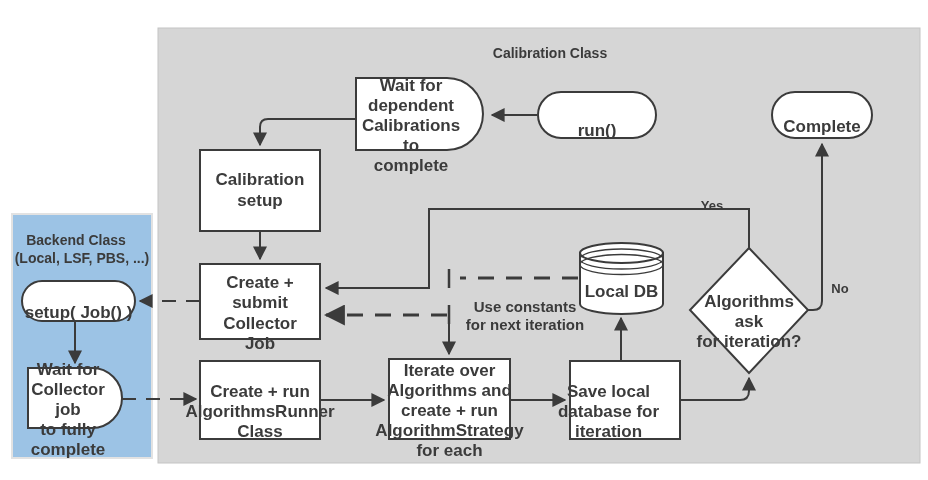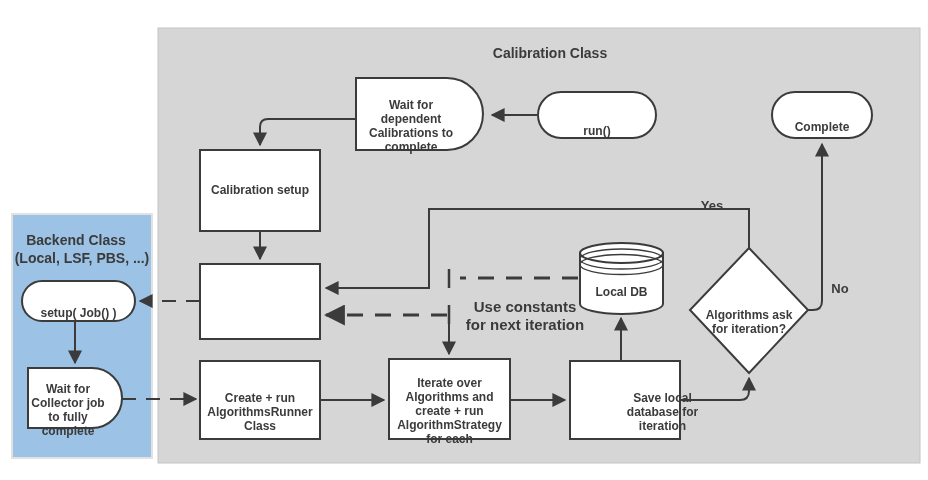--- a/index.html
+++ b/index.html
@@ -21,21 +21,21 @@
     font-weight:bold;
     text-align:center;
     line-height:1.18;
     white-space:pre-line;
     display:flex;
     align-items:center;
     justify-content:center;
     pointer-events:none;
     margin-top:12px;
   }
-  .n-text{font-size:12px;}
+  .n-text{font-size:17px;}
   .group-title{font-size:14px;}
   .edge-text{font-size:13px;}
   .dash-text{font-size:15px;}
 </style>
 </head>
 <body>
 
 <div id="stage">
 
   <svg id="flow" viewBox="0 0 928 480">
@@ -120,32 +120,35 @@
 
   <div class="lbl n-text" style="left:538px;top:92px;width:118px;height:54px;">run()</div>
 
   <div class="lbl n-text" style="left:356px;top:78px;width:110px;height:72px;">Wait for
 dependent
 Calibrations to
 complete</div>
 
   <div class="lbl n-text" style="left:200px;top:150px;width:120px;height:57px;">Calibration setup</div>
 
+  <div class="lbl n-text" style="left:200px;top:264px;width:120px;height:75px;">Create + submit
+Collector
+Job</div>
 
   <div class="lbl n-text" style="left:200px;top:361px;width:120px;height:78px;">Create + run
 AlgorithmsRunner
 Class</div>
 
   <div class="lbl n-text" style="left:389px;top:359px;width:121px;height:80px;">Iterate over
 Algorithms and
 create + run
 AlgorithmStrategy
 for each</div>
 
-  <div class="lbl n-text" style="left:600px;top:361px;width:125px;height:78px;">Save local
+  <div class="lbl n-text" style="left:546px;top:361px;width:125px;height:78px;">Save local
 database for
 iteration</div>
 
   <div class="lbl n-text" style="left:580px;top:265px;width:83px;height:30px;">Local DB</div>
 
   <div class="lbl n-text" style="left:690px;top:288px;width:118px;height:44px;">Algorithms ask
 for iteration?</div>
 
   <div class="lbl n-text" style="left:772px;top:92px;width:100px;height:46px;">Complete</div>
 

